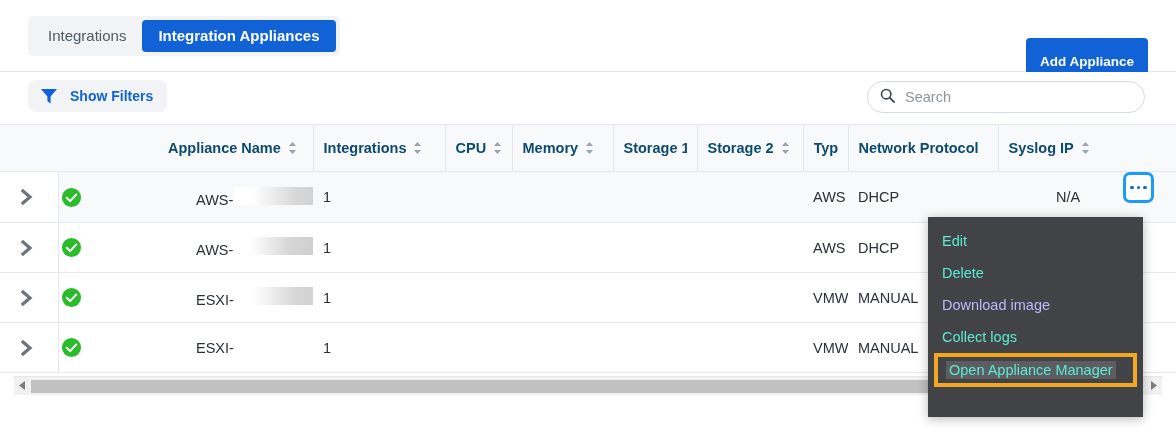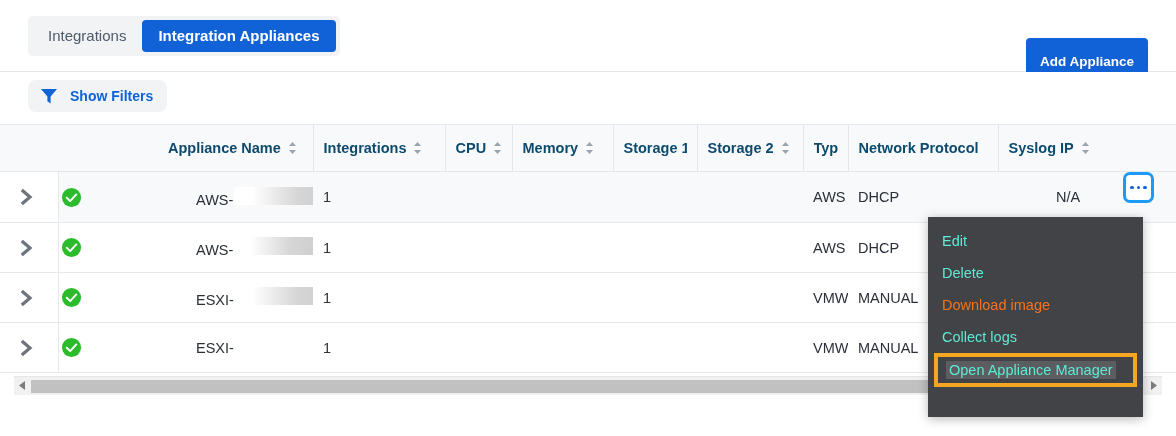--- a/index.html
+++ b/index.html
@@ -212,21 +212,21 @@
   }
   .ctxitem {
     height: 32px;
     display: flex; align-items: center;
     color: #5eead4;
     font-size: 14.5px;
     padding: 0 0 0 14px;
     cursor: pointer;
     white-space: nowrap;
   }
-  .ctxitem.disabled { color: #f97316; cursor: default; }
+  .ctxitem.disabled { color: #c4b5fd; cursor: default; }
   .ctxitem.highlighted {
     margin: 0 6px 0 6px;
     padding-left: 8px;
     height: 34px;
     border: 4px solid #f5a623;
     outline: none;
   }
   .ctxitem.highlighted .ctxtext {
     background: #5b5d60;
     padding: 1px 3px;
@@ -246,20 +246,29 @@
   </div>
 
   <div class="toolrow">
     <div class="show-filters">
       <span>
         <svg class="funnel" viewBox="0 0 18 16">
             <polygon points="1,1 17,1 10.6,8.4 10.6,15.5 7.4,13.2 7.4,8.4" fill="#1162d6"></polygon>
           </svg>
       </span>
       <span class="label">Show Filters</span>
+    </div>
+    <div class="search-wrap">
+      <span>
+        <svg class="search-icon" viewBox="0 0 16 16">
+            <circle cx="6.6" cy="6.6" r="5" fill="none" stroke="#3c4450" stroke-width="1.7"></circle>
+            <line x1="10.3" y1="10.3" x2="15" y2="15" stroke="#3c4450" stroke-width="1.9" stroke-linecap="round"></line>
+          </svg>
+      </span>
+      <input class="search-input" type="text" placeholder="Search" style="">
     </div>
   </div>
 
   <div class="table-area">
     <table>
       <colgroup>
         <col style="width:58px">
           <col style="width:100px">
           <col style="width:155px">
           <col style="width:132px">

